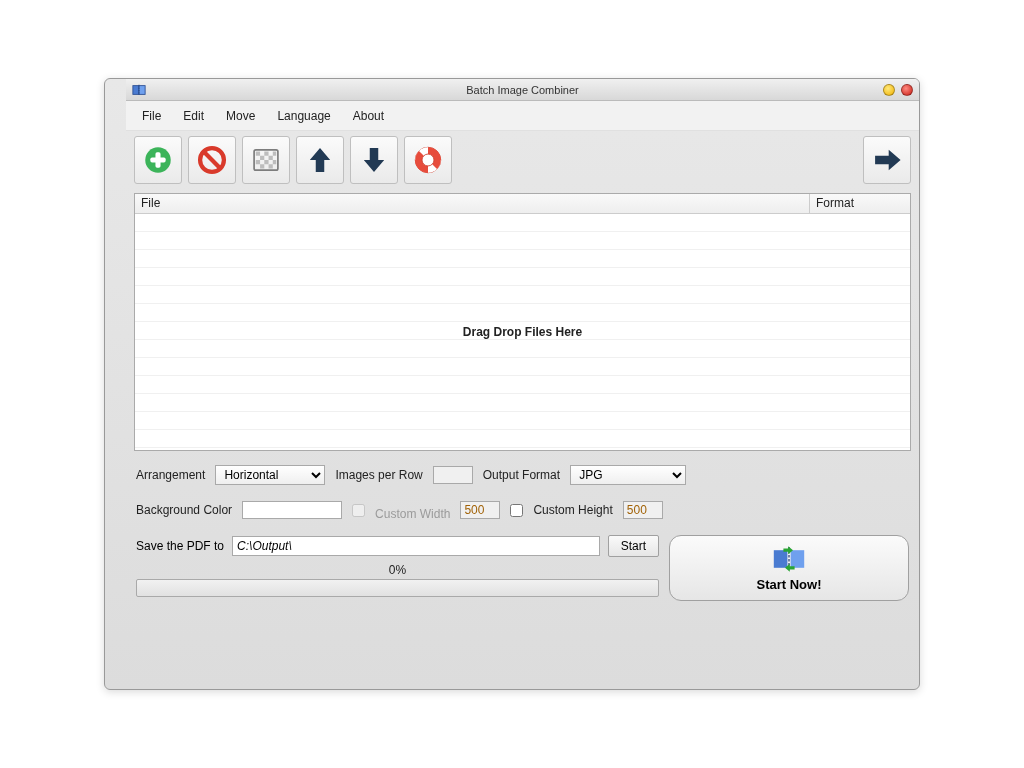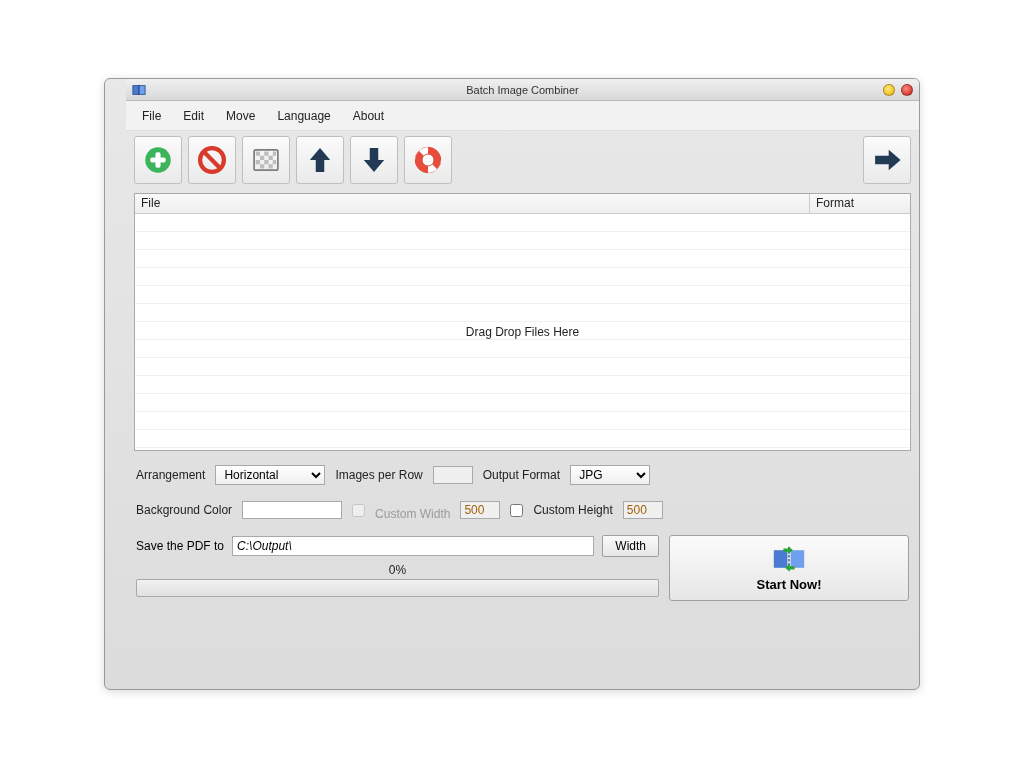--- a/index.html
+++ b/index.html
@@ -130,20 +130,21 @@
     border-right: 1px solid #ccc;
   }
   .file-header .col-format {
     width: 100px;
     padding: 2px 6px;
   }
   .file-rows {
     flex: 1;
     overflow: auto;
     position: relative;
+    font-weight: bold;
   }
   .file-row {
     height: 18px;
     border-bottom: 1px solid #f0f0f0;
   }
   .drop-hint {
     position: absolute;
     top: 50%;
     left: 50%;
     transform: translate(-50%, -50%);
@@ -163,21 +164,21 @@
   .opts-row label { white-space: nowrap; }
   .disabled-label { color: #9b9b9b; margin-top: 8px; }
   select {
     font-size: 12px;
     height: 20px;
     border: 1px solid #a9a9a9;
     background: linear-gradient(to bottom,#fff,#efefef);
     padding: 0 4px;
   }
   select.arrangement { width: 110px; }
-  select.output { width: 80px; }
+  select.output { width: 116px; }
   input[type="text"].small {
     width: 40px;
     height: 18px;
     border: 1px solid #a9a9a9;
     background: #fafafa;
     padding: 0 3px;
     font-size: 12px;
   }
   input[type="text"].small.disabled {
     color: #a16207;
@@ -239,21 +240,21 @@
     height: 18px;
     border: 1px solid #a9a9a9;
     background: linear-gradient(to bottom, #f1f1f1, #e1e1e1);
     border-radius: 2px;
   }
   .start-btn {
     width: 240px;
     height: 66px;
     background: linear-gradient(to bottom,#fbfbfb,#e6e6e6);
     border: 1px solid #a0a0a0;
-    border-radius: 3px;
+    border-radius: 12px;
     display: flex;
     flex-direction: column;
     align-items: center;
     justify-content: center;
     gap: 3px;
     cursor: pointer;
     font-weight: bold;
     font-size: 13px;
   }
   .start-btn svg { width: 40px; height: 30px; }
@@ -396,21 +397,21 @@
       <input type="checkbox" style="">
       <label>Custom Height</label>
       <input type="text" class="small disabled" disabled="" value="500" style="">
     </div>
 
     <div class="save-row">
       <div class="save-left">
         <div class="save-line">
           <label>Save the PDF to</label>
           <input class="path" type="text" value="C:\Output\" style="">
-          <button class="browse-btn">Width</button>
+          <button class="browse-btn">Start</button>
         </div>
         <div class="progress-wrap">
           <div class="progress-label">0%</div>
           <div class="progress-bar"></div>
         </div>
       </div>
       <div class="start-btn">
         <svg viewBox="0 0 50 36">
           <rect x="6" y="7" width="17" height="22" fill="#4a7bd1"></rect>
           <rect x="27" y="7" width="17" height="22" fill="#6fa0ee"></rect>

